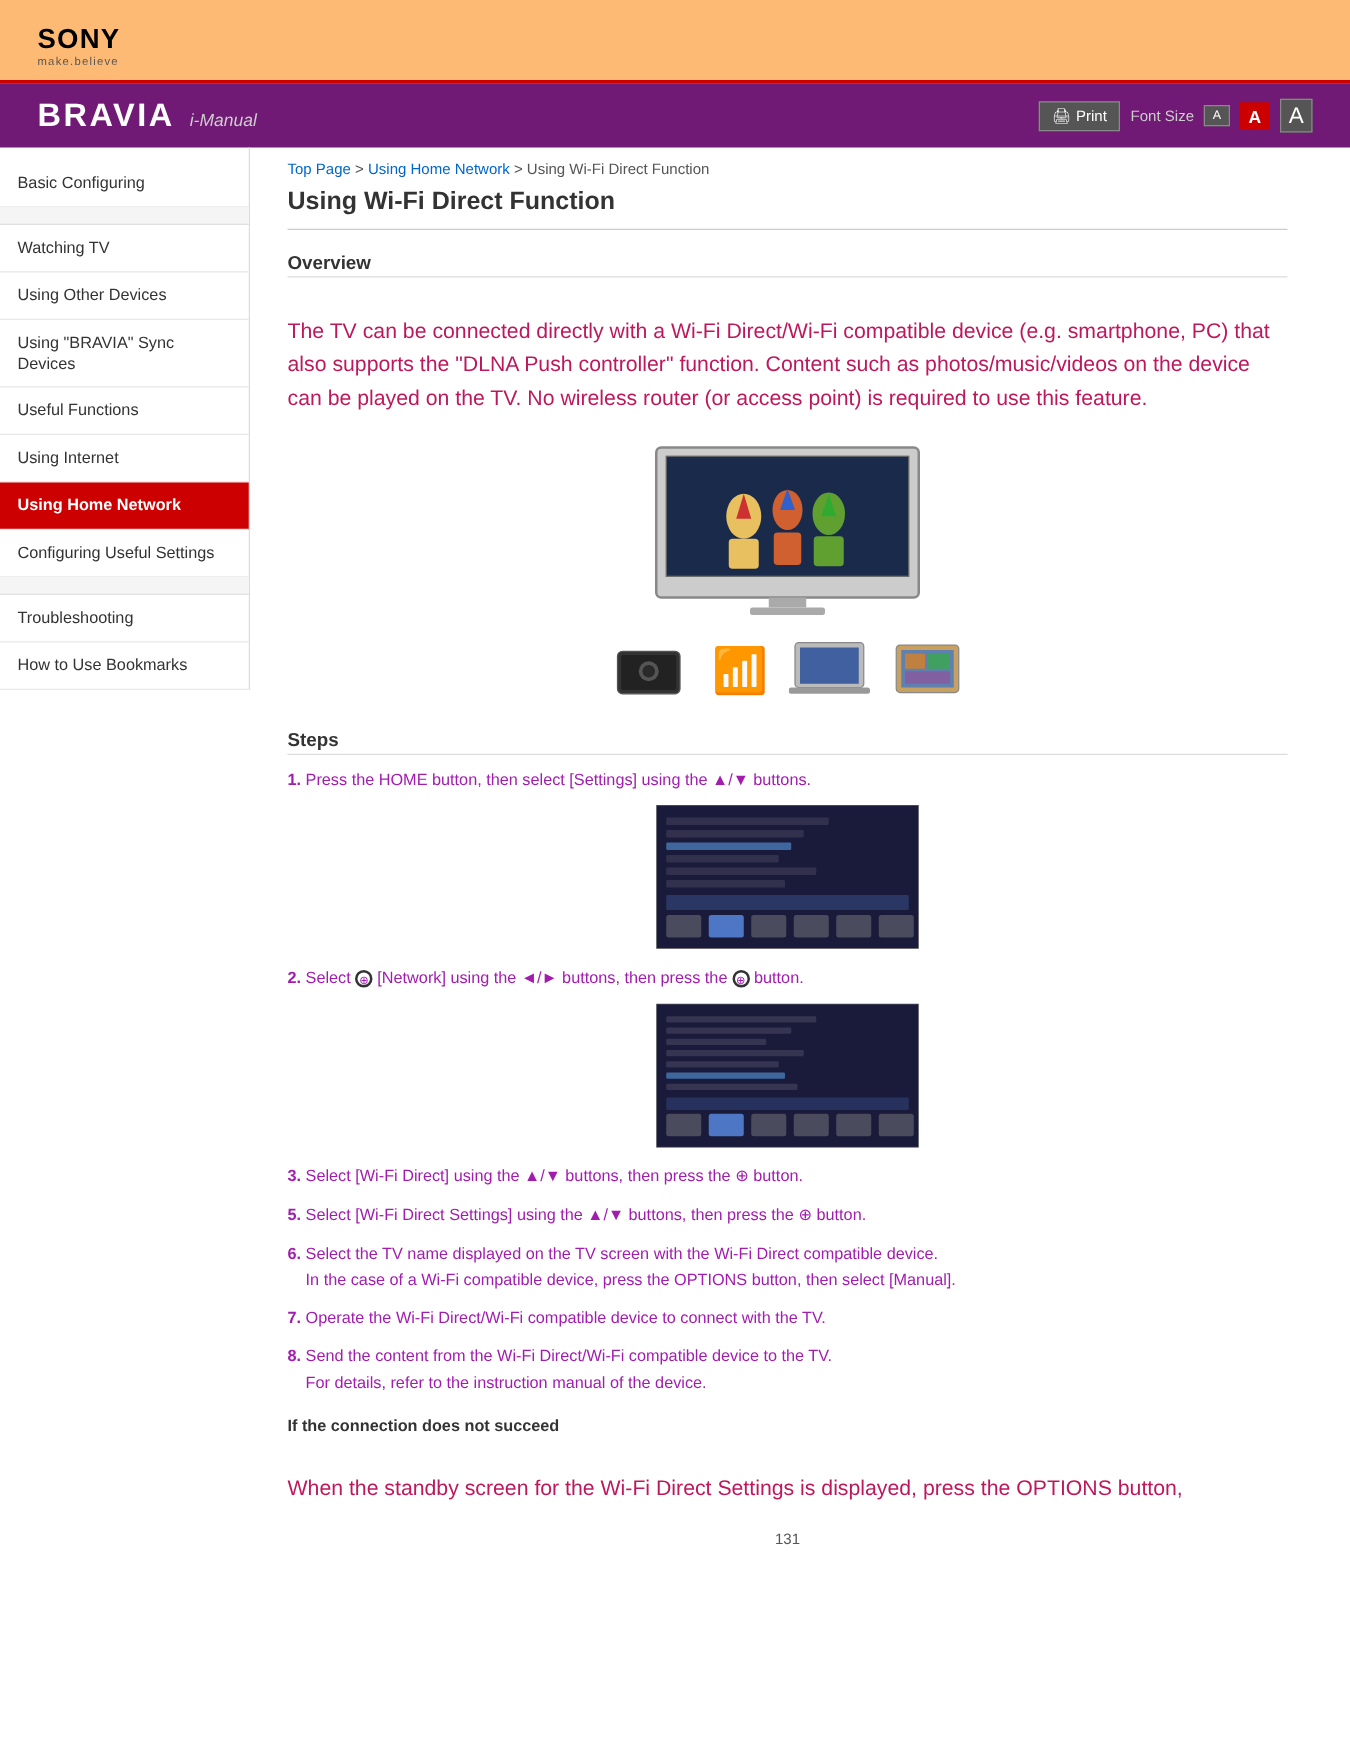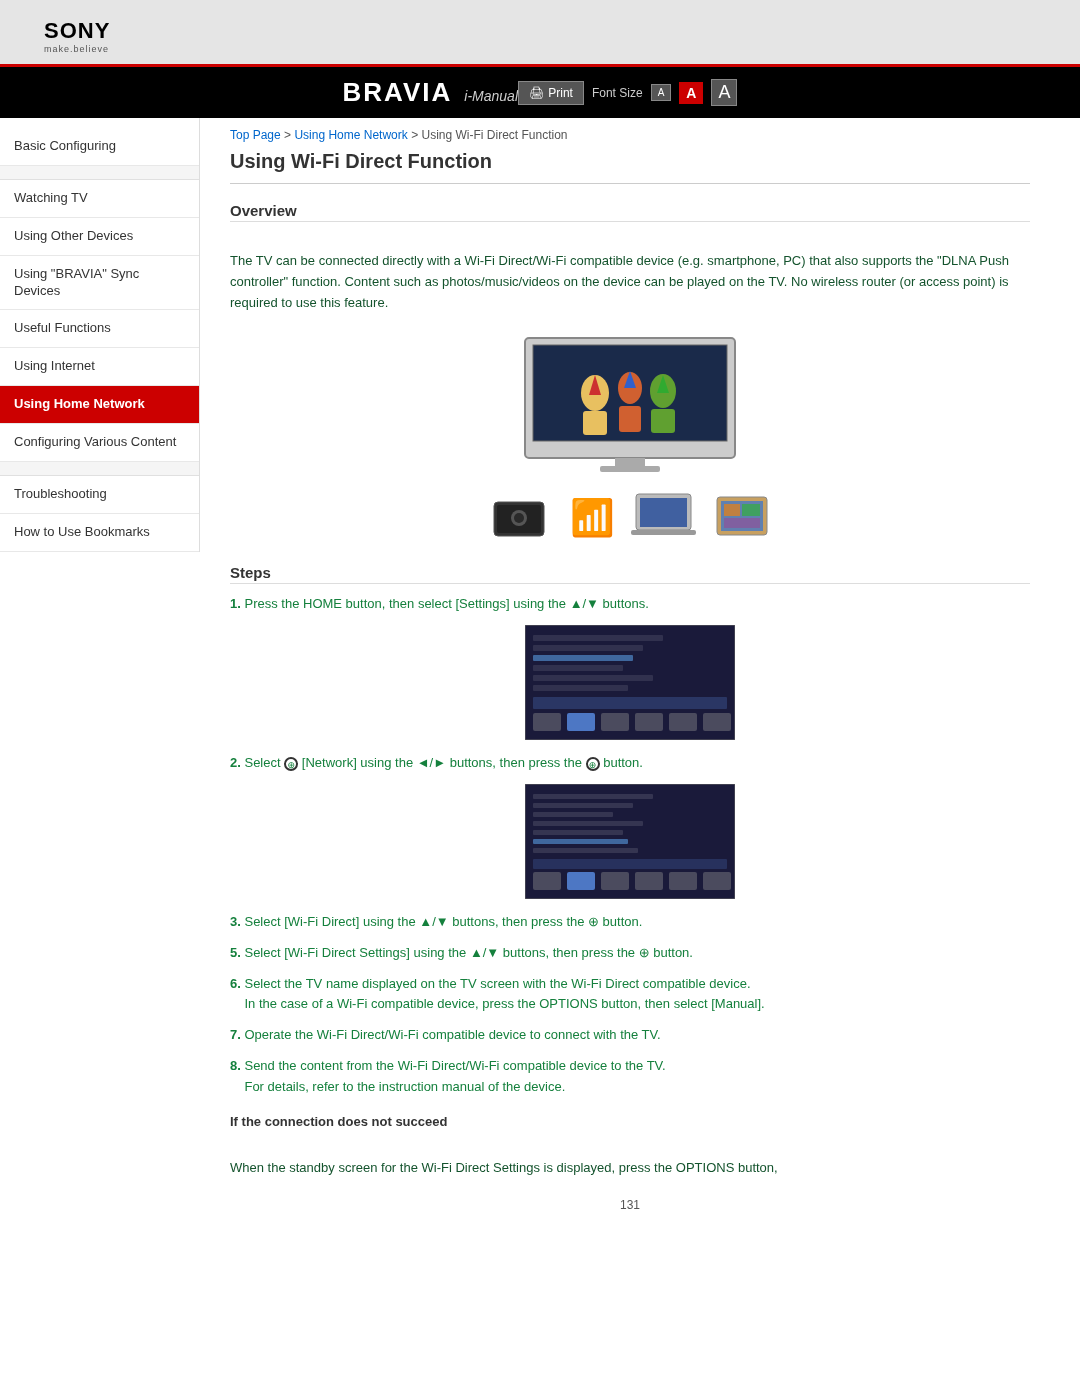--- a/index.html
+++ b/index.html
@@ -1,34 +1,34 @@
 <!DOCTYPE html>
 <html><head>
   <meta charset="utf-8">
   <style>
     * { margin: 0; padding: 0; box-sizing: border-box; }
     body { font-family: Arial, sans-serif; font-size: 13px; color: #333; background: #fff; width: 1080px; min-height: 1397px; }
 
     
     .sony-header {
-      padding: 18px 30px 10px 44px;
-      background: #e5e5e5;
+      padding: 18px 30px 10px 30px;
+      background: #fdba74;
       border-bottom: 3px solid #cc0000;
     }
     .sony-logo { font-size: 22px; font-weight: 900; letter-spacing: 1px; color: #000; font-family: 'Arial Black', sans-serif; }
     .sony-tagline { font-size: 9px; color: #555; letter-spacing: 1px; }
 
     
     .bravia-bar {
-      background: #000000;
+      background: #701a75;
       color: #fff;
       padding: 10px 30px;
       display: flex;
       align-items: center;
-      justify-content: center;
+      justify-content: space-between;
     }
     .bravia-title { display: flex; align-items: baseline; gap: 12px; }
     .bravia-text { font-size: 26px; font-weight: 900; color: #fff; letter-spacing: 2px; font-family: 'Arial Black', sans-serif; }
     .imanual-text { font-size: 14px; color: #ccc; font-style: italic; }
     .bravia-controls { display: flex; align-items: center; gap: 8px; }
     .print-btn {
       background: #555;
       color: #fff;
       border: 1px solid #888;
       padding: 4px 10px;
@@ -103,37 +103,37 @@
       font-size: 15px;
       font-weight: bold;
       color: #333;
       margin-bottom: 10px;
       padding-bottom: 2px;
       border-bottom: 1px solid #ddd;
     }
 
     
     .content-text {
-      font-size: 13px;
+      font-size: 17px;
       line-height: 1.6;
-      color: #14532d;
+      color: #be185d;
       margin-bottom: 16px;
       margin-top: 29px;
     }
 
     
     .diagram-area {
       text-align: center;
       margin: 20px 0;
     }
     .step-item {
       margin-bottom: 10px;
       font-size: 13px;
       line-height: 1.6;
-      color: #15803d;
+      color: #a21caf;
     }
     .step-num { font-weight: bold; }
 
     
     .bold-note { font-weight: bold; font-size: 13px; margin-top: 16px; margin-bottom: 6px; }
 
     
     .page-num { text-align: center; color: #555; font-size: 12px; margin-top: 20px; }
   </style>
 </head>
@@ -180,21 +180,21 @@
     <div class="sidebar-item">
       <span>Useful Functions</span>
     </div>
     <div class="sidebar-item">
       <span>Using Internet</span>
     </div>
     <div class="sidebar-item active">
       <span>Using Home Network</span>
     </div>
     <div class="sidebar-item">
-      <span>Configuring Various Content</span>
+      <span>Configuring Useful Settings</span>
     </div>
     <div class="sidebar-section-gap"></div>
     <div class="sidebar-item">
       <span>Troubleshooting</span>
     </div>
     <div class="sidebar-item">
       <span>How to Use Bookmarks</span>
     </div>
   </div>
 

